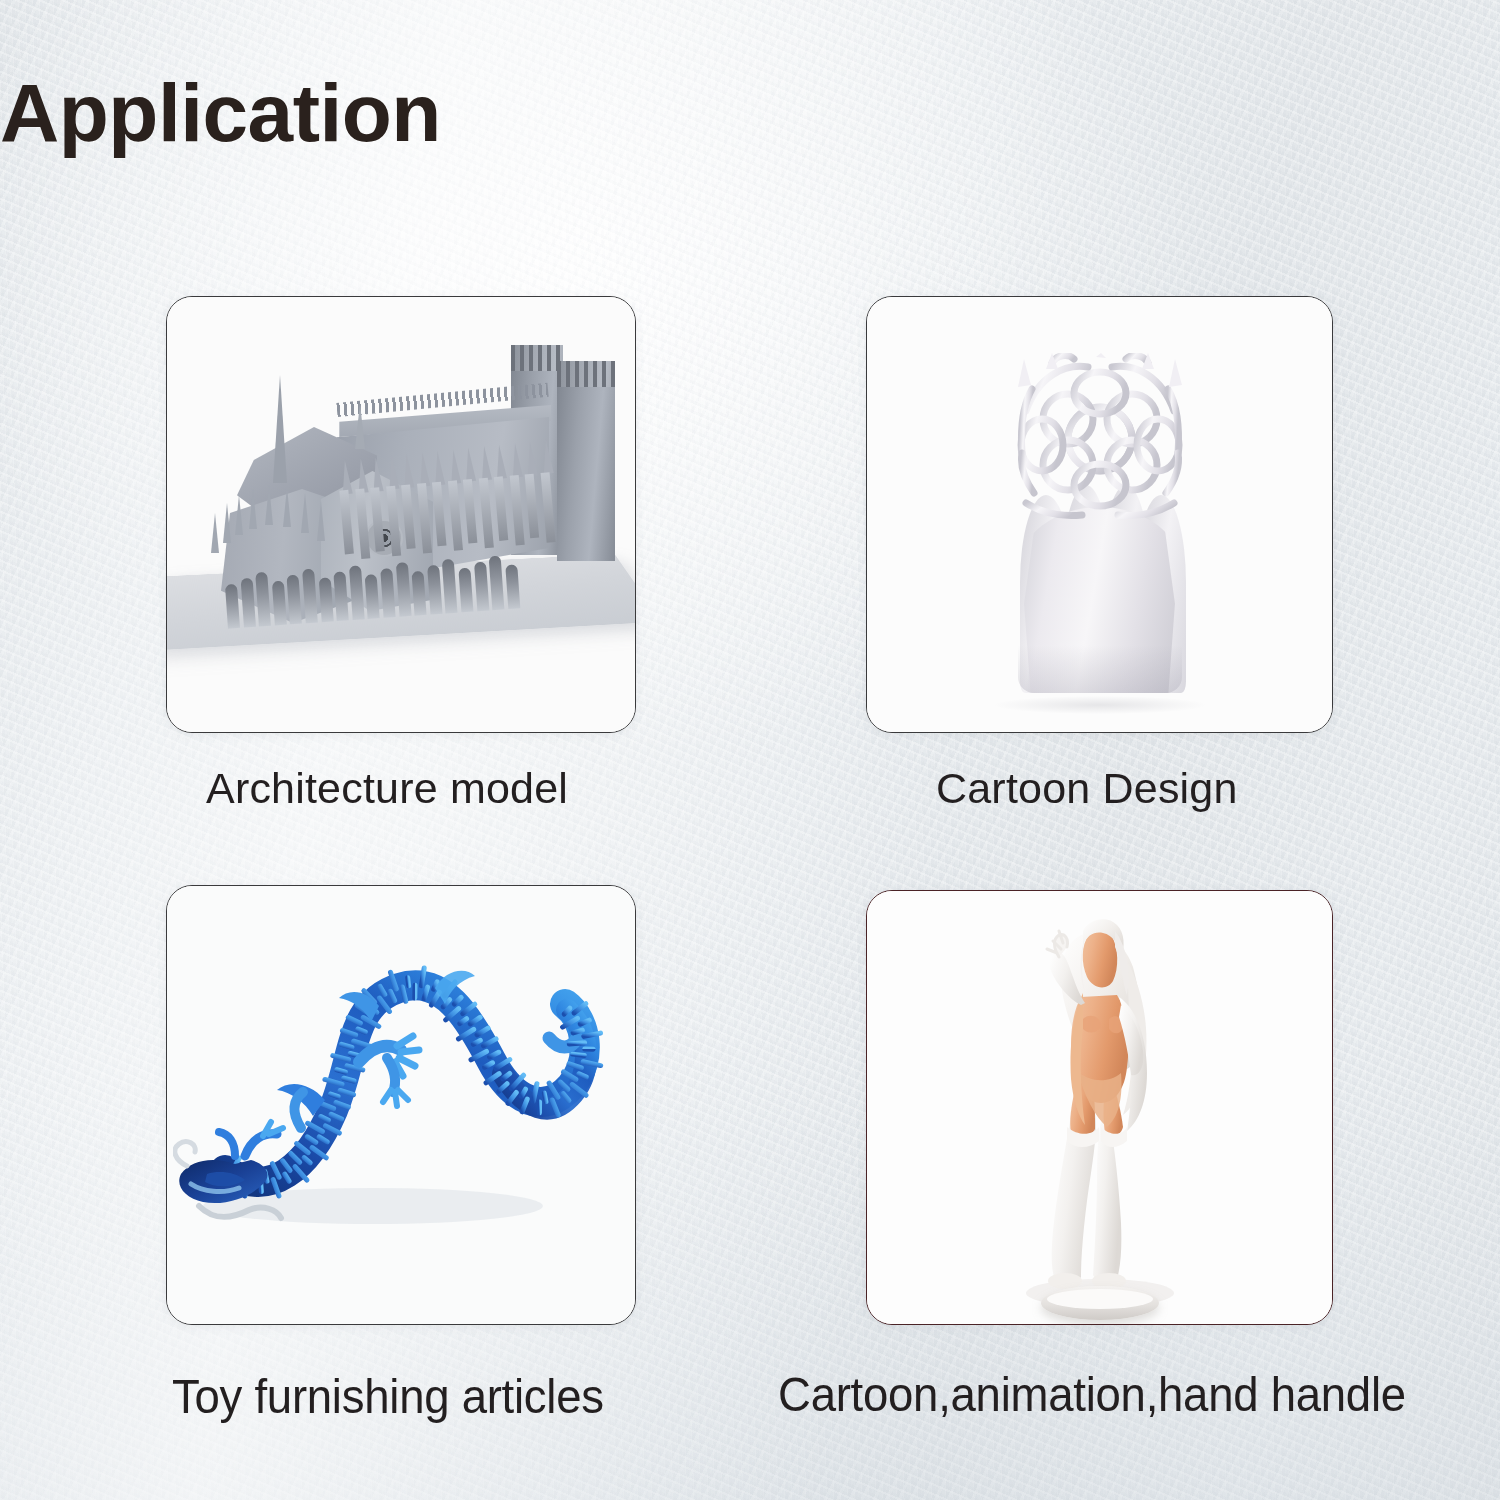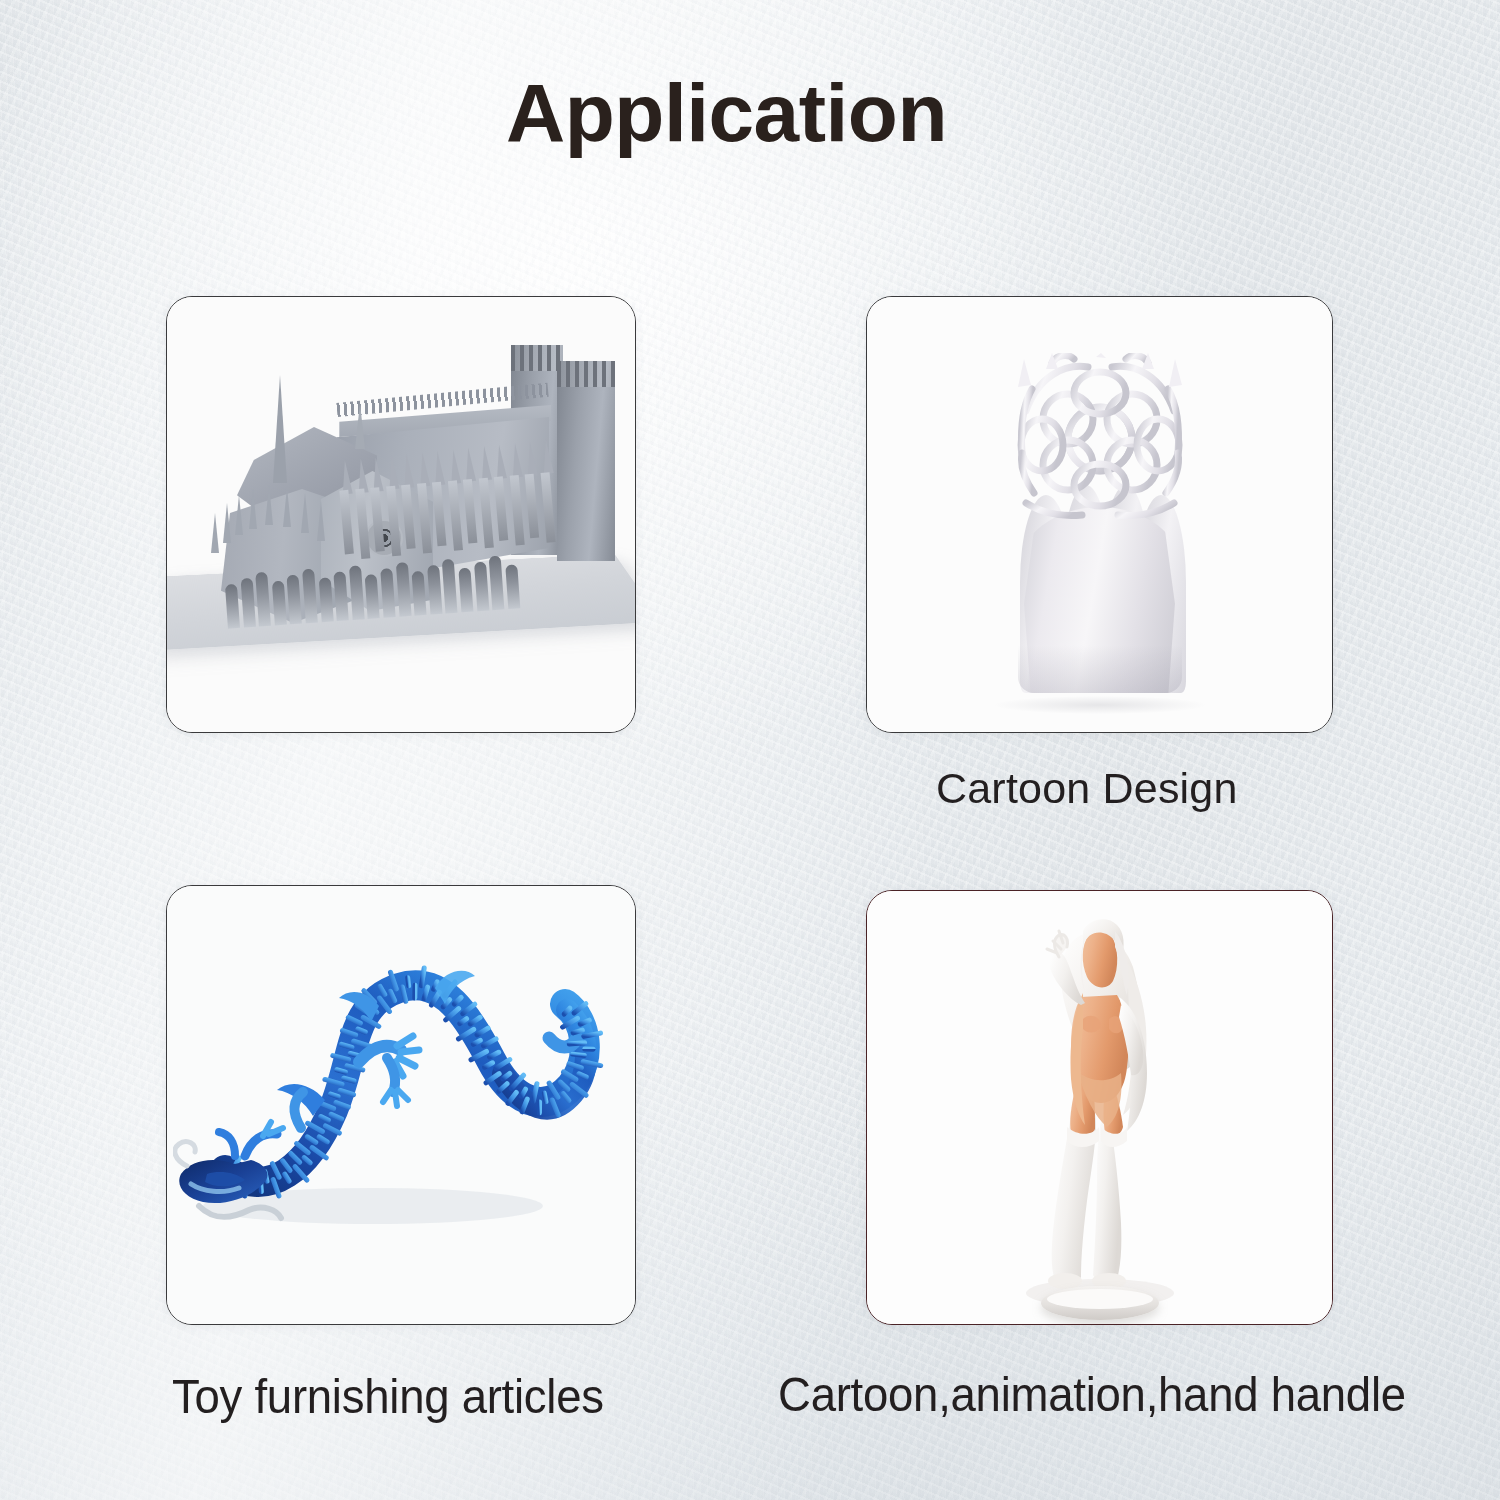--- a/index.html
+++ b/index.html
@@ -41,21 +41,21 @@
     background:
       linear-gradient(100deg, rgba(255,255,255,0) 0%, rgba(255,255,255,.55) 26%, rgba(255,255,255,.25) 45%, rgba(255,255,255,0) 62%),
       linear-gradient(0deg, rgba(206,214,221,.30) 0%, rgba(255,255,255,0) 28%);
   }
 
   #title {
     position: absolute;
     top: 66px;
     left: 0;
     width: 1453px;
-    text-align: center;
+    text-align: left;
     font-size: 82px;
     font-weight: 700;
     letter-spacing: -0.5px;
     color: #2a211d;
     font-family: "Liberation Sans", sans-serif;
     text-shadow: 0 1px 0 rgba(255,255,255,.4);
   }
 
   .card {
     position: absolute;
@@ -423,20 +423,21 @@
               <i style="left: 220.4px; height: 54px;"></i>
               <i style="left: 236px; height: 44px;"></i>
               <i style="left: 251.6px; height: 49px;"></i>
               <i style="left: 267.2px; height: 54px;"></i>
               <i style="left: 282.8px; height: 44px;"></i>
             </div>
         </div>
       </div>
     </div>
   </div>
+  <div class="label top-row" style="left:206px; top:764px;">Architecture model</div>
 
   <div class="card" style="left:866px; top:296px; width:467px; height:437px;">
     <div class="card-inner">
       <div class="vase-stage">
         <div class="vase">
           <div class="petal p1"></div>
           <div class="petal p2"></div>
           <div class="petal p3"></div>
           <div class="petal p4"></div>
           <div class="vase-body"></div>

